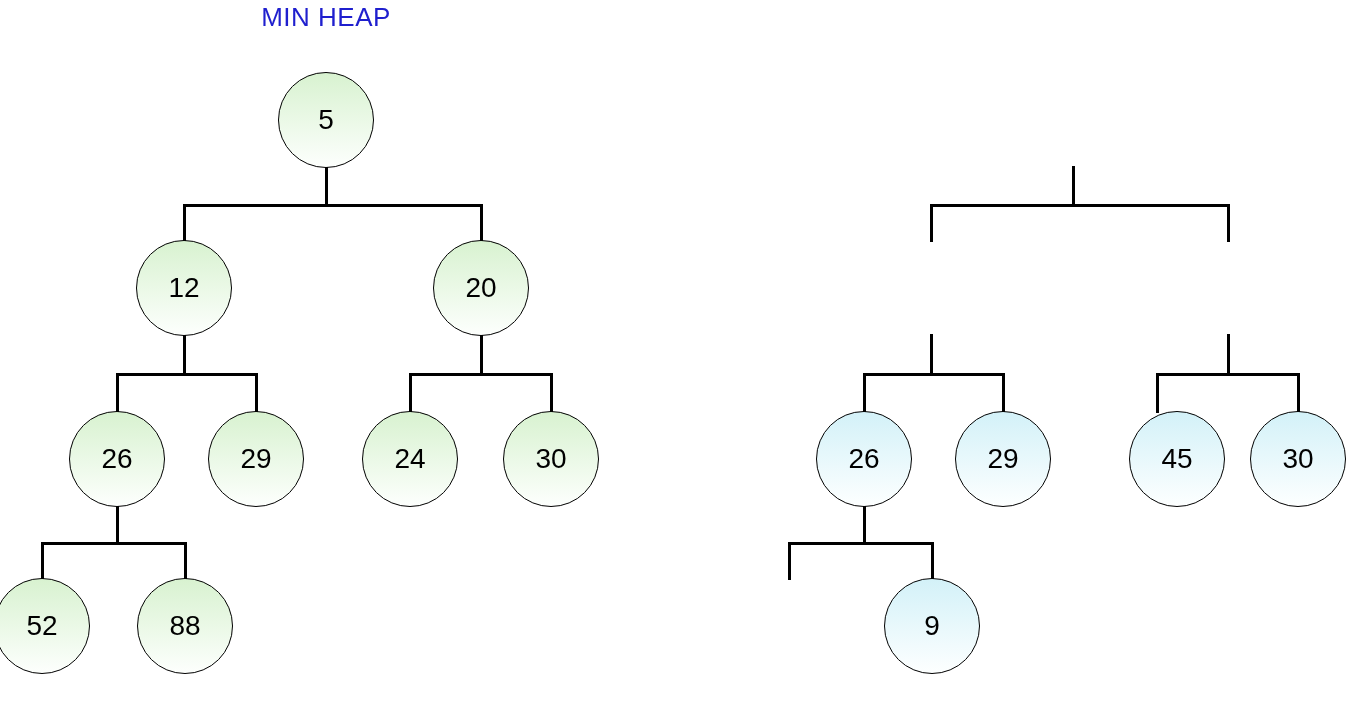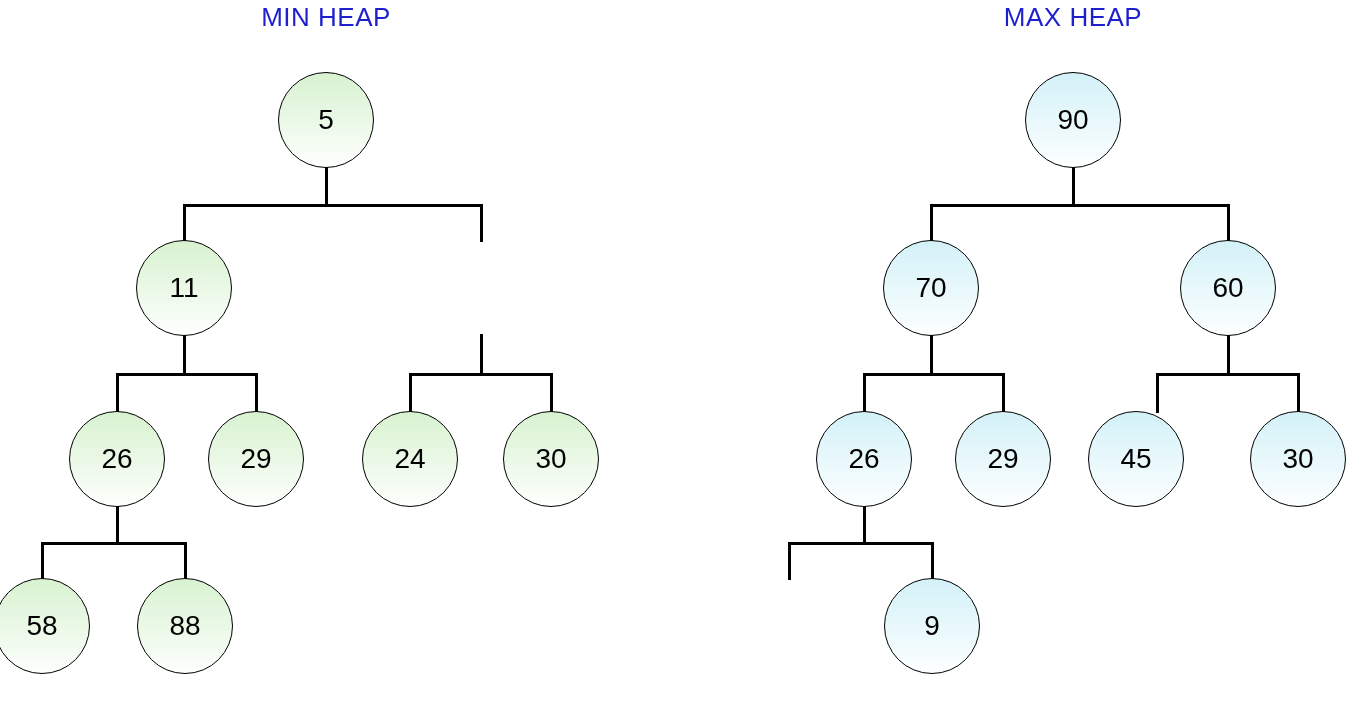--- a/index.html
+++ b/index.html
@@ -21,21 +21,20 @@
               background:linear-gradient(180deg,#d8f2d0 0%,#fdfffd 100%);}
   .node.cyan{background:linear-gradient(180deg,#d3f1f8 0%,#fdffff 100%);}
   .line{position:absolute;background:#000;z-index:1;}
 </style>
 </head>
 <body>
 
 <div class="canvas">
 
   <div class="title" style="left:176px;">MIN HEAP</div>
-  <div class="title" style="left:923px;">MAX HEAP</div>
 
   <div class="line" style="left:324.5px;top:166px;width:3px;height:41px;"></div>
   <div class="line" style="left:182.5px;top:204px;width:300px;height:3px;"></div>
   <div class="line" style="left:182.5px;top:204px;width:3px;height:38px;"></div>
   <div class="line" style="left:479.5px;top:204px;width:3px;height:38px;"></div>
 
   <div class="line" style="left:182.5px;top:334px;width:3px;height:42px;"></div>
   <div class="line" style="left:115.5px;top:373px;width:142px;height:3px;"></div>
   <div class="line" style="left:115.5px;top:373px;width:3px;height:40px;"></div>
   <div class="line" style="left:254.5px;top:373px;width:3px;height:40px;"></div>
@@ -67,57 +66,51 @@
 
   <div class="line" style="left:862.5px;top:505px;width:3px;height:40px;"></div>
   <div class="line" style="left:787.5px;top:542px;width:146px;height:3px;"></div>
   <div class="line" style="left:787.5px;top:542px;width:3px;height:38px;"></div>
   <div class="line" style="left:930.5px;top:542px;width:3px;height:38px;"></div>
 
   <div class="node green" style="left:278px;top:72px;">
       <span>5</span>
     </div>
   <div class="node green" style="left:136px;top:240px;">
-      <span>11</span>
+      <span>12</span>
+    </div>
+  <div class="node green" style="left:433px;top:240px;">
+      <span>20</span>
     </div>
   <div class="node green" style="left:69px;top:411px;">
       <span>26</span>
     </div>
   <div class="node green" style="left:208px;top:411px;">
       <span>29</span>
     </div>
   <div class="node green" style="left:362px;top:411px;">
       <span>24</span>
     </div>
   <div class="node green" style="left:503px;top:411px;">
       <span>30</span>
     </div>
   <div class="node green" style="left:-6px;top:578px;">
-      <span>58</span>
+      <span>52</span>
     </div>
   <div class="node green" style="left:137px;top:578px;">
       <span>88</span>
     </div>
 
-  <div class="node cyan" style="left:1025px;top:72px;">
-      <span>90</span>
-    </div>
-  <div class="node cyan" style="left:883px;top:240px;">
-      <span>70</span>
-    </div>
-  <div class="node cyan" style="left:1180px;top:240px;">
-      <span>60</span>
-    </div>
   <div class="node cyan" style="left:816px;top:411px;">
       <span>26</span>
     </div>
   <div class="node cyan" style="left:955px;top:411px;">
       <span>29</span>
     </div>
-  <div class="node cyan" style="left:1088px;top:411px;">
+  <div class="node cyan" style="left:1129px;top:411px;">
       <span>45</span>
     </div>
   <div class="node cyan" style="left:1250px;top:411px;">
       <span>30</span>
     </div>
   <div class="node cyan" style="left:884px;top:578px;">
       <span>9</span>
     </div>
 
 </div>

